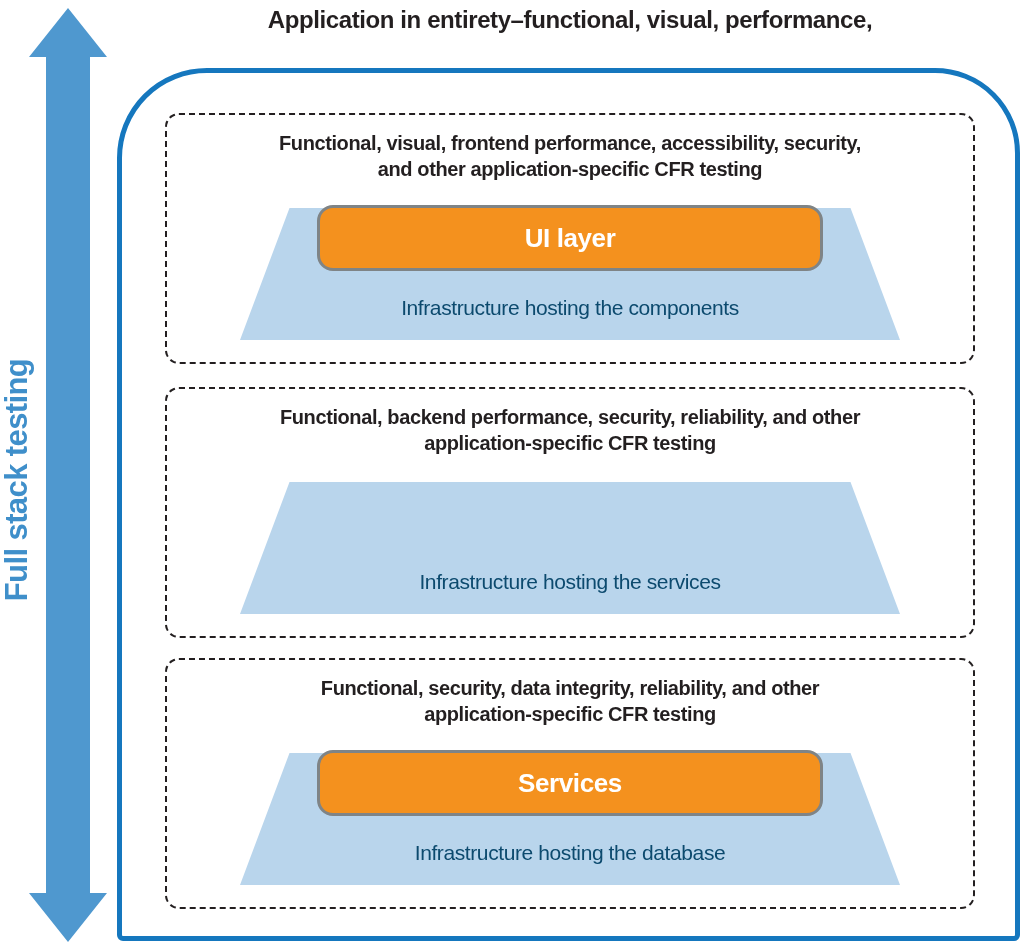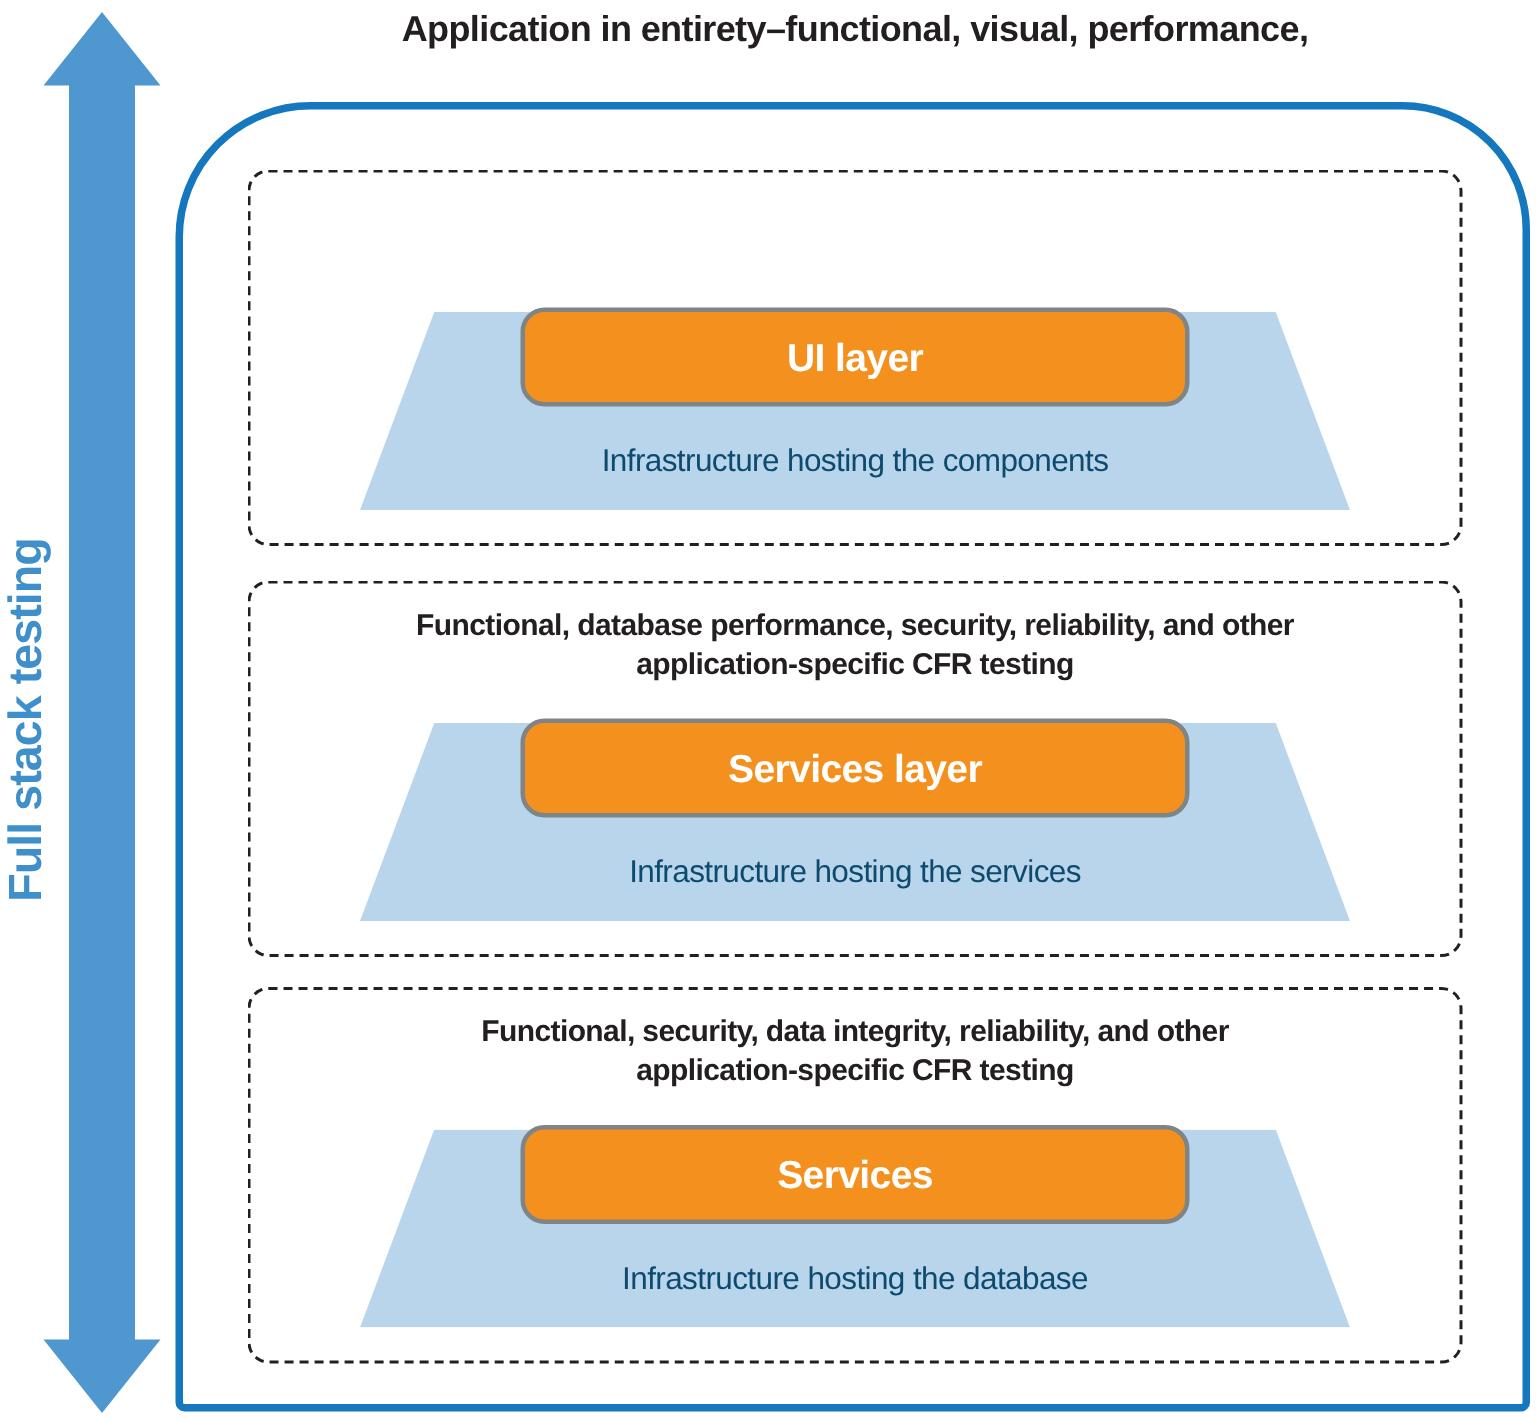--- a/index.html
+++ b/index.html
@@ -37,21 +37,21 @@
     font-size:20px;font-weight:bold;line-height:1.3;letter-spacing:-0.4px;color:#231f20;
   }
   .heading span{display:block;}
   .trapezoid{
     position:absolute;top:93px;left:73px;width:660px;height:132px;
     background:#b9d5ec;
     clip-path:polygon(7.5% 0, 92.5% 0, 100% 100%, 0 100%);
   }
   .layer-box{
     position:absolute;top:90px;left:50%;transform:translateX(-50%);
-    width:446px;height:66px;box-sizing:border-box;
+    width:506px;height:66px;box-sizing:border-box;
     background:#f4911e;border:3px solid #7f8486;border-radius:16px;
     display:flex;align-items:center;justify-content:center;
     color:#ffffff;font-size:26px;font-weight:bold;letter-spacing:-0.4px;
   }
   .infra{
     position:absolute;top:181px;left:0;right:0;text-align:center;
     font-size:21px;font-weight:normal;letter-spacing:-0.4px;color:#0c4a6e;
   }
 </style>
 </head>
@@ -66,36 +66,37 @@
 </svg>
 
 <div class="side-label">Full stack testing</div>
 
 <div class="container">
 
   
 </div>
 
 <div class="section s0">
+  <div class="heading">
+    <span>Functional, visual, frontend performance, accessibility, security,</span>
+    <span>and other application-specific CFR testing</span>
+  </div>
   <div class="trapezoid"></div>
   <div class="layer-box">
     <span>UI layer</span>
   </div>
   <div class="infra">Infrastructure hosting the components</div>
 </div>
 
 <div class="section s1">
   <div class="heading">
-    <span>Functional, database performance, security, reliability, and other</span>
+    <span>Functional, backend performance, security, reliability, and other</span>
     <span>application-specific CFR testing</span>
   </div>
   <div class="trapezoid"></div>
-  <div class="layer-box">
-    <span>Services layer</span>
-  </div>
   <div class="infra">Infrastructure hosting the services</div>
 </div>
 
 <div class="section s2">
   <div class="heading">
     <span>Functional, security, data integrity, reliability, and other</span>
     <span>application-specific CFR testing</span>
   </div>
   <div class="trapezoid"></div>
   <div class="layer-box">

